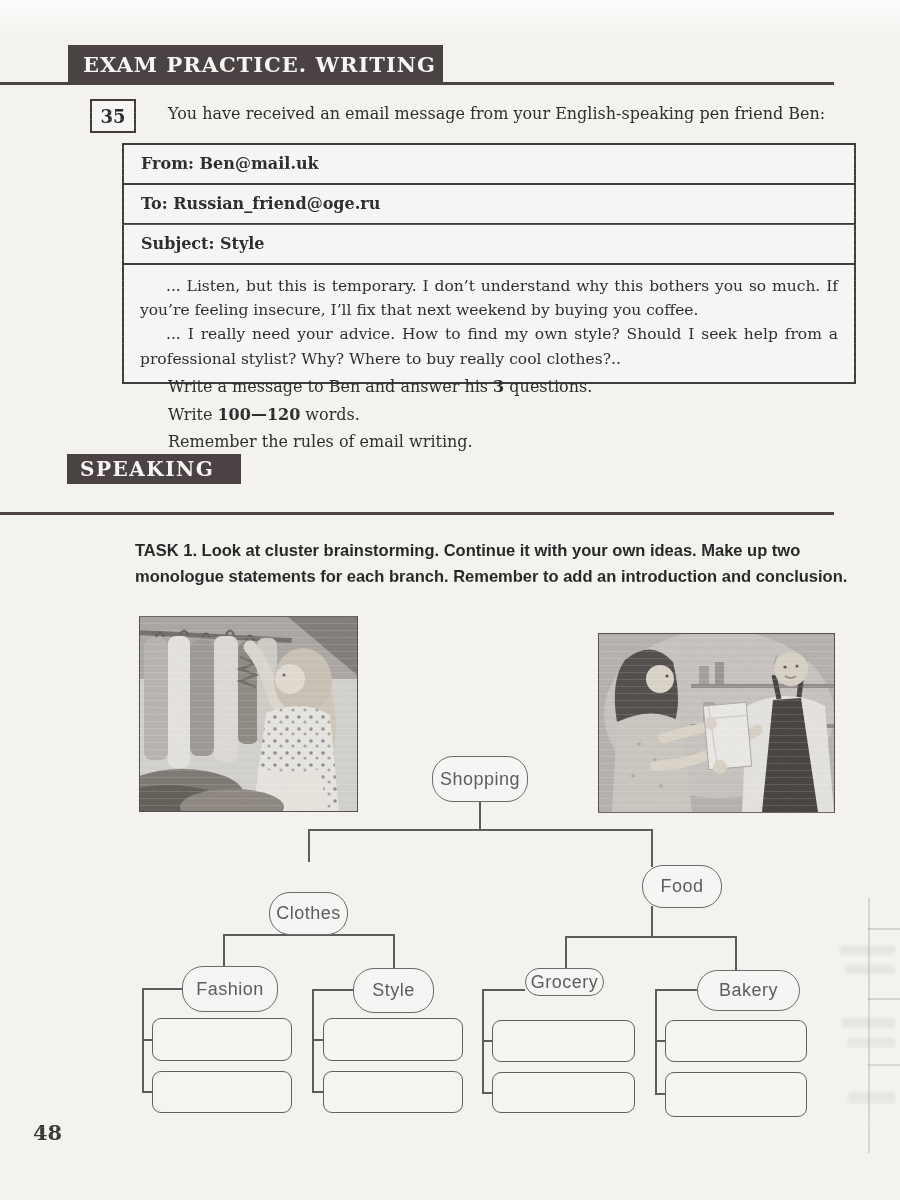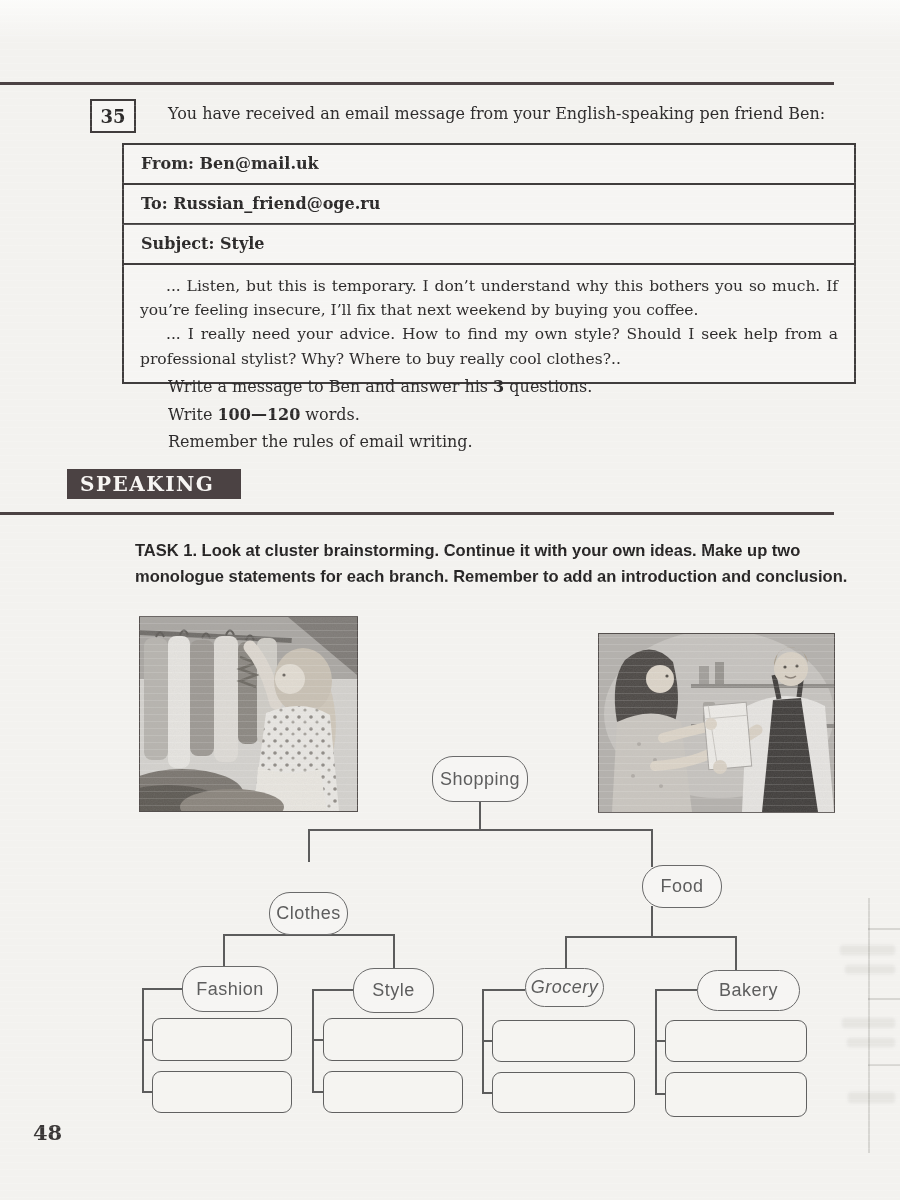--- a/index.html
+++ b/index.html
@@ -55,20 +55,23 @@
   .pagenum{position:absolute;left:33px;top:1120px;font-size:21px;font-weight:bold;color:#3a3737;}
   .bleed{position:absolute;background:rgba(120,114,108,0.22);filter:blur(0.4px);}
   .bleed-blob{position:absolute;background:rgba(120,114,108,0.10);filter:blur(1.5px);border-radius:3px;}
 </style>
 </head>
 <body>
 
 <div class="page">
 
   <div class="rule" style="top:82px;width:834px;"></div>
+  <div class="band" style="left:68px;top:45px;width:360px;height:39px;padding-left:15px;font-size:21px;">
+    <span>EXAM PRACTICE. WRITING</span>
+  </div>
 
   <div class="task-num">
     <span>35</span>
   </div>
   <div class="intro">You have received an email message from your English-speaking pen friend Ben:</div>
 
   <div class="email">
     <div class="email-row">From: Ben@mail.uk</div>
     <div class="email-row">To: Russian_friend@oge.ru</div>
     <div class="email-row">Subject: Style</div>
@@ -82,21 +85,21 @@
     <span>Write a message to Ben and answer his </span><b>3</b><span> questions.</span>
   </div>
   <div class="instr" style="top:405px;">
     <span>Write </span><b>100—120</b><span> words.</span>
   </div>
   <div class="instr" style="top:432px;">
     <span>Remember the rules of email writing.</span><b></b><span></span>
   </div>
 
   <div class="rule" style="top:512px;width:834px;"></div>
-  <div class="band" style="left:67px;top:469px;width:161px;height:30px;padding-left:13px;font-size:20px;letter-spacing:1.5px;align-items:center;">
+  <div class="band" style="left:67px;top:454px;width:161px;height:30px;padding-left:13px;font-size:20px;letter-spacing:1.5px;align-items:center;">
     <span>SPEAKING</span>
   </div>
 
   <div class="task1">TASK 1. Look at cluster brainstorming. Continue it with your own ideas. Make up two monologue statements for each branch. Remember to add an introduction and conclusion.</div>
 
   <div class="photo" style="left:139px;top:616px;width:219px;height:196px;">
     <svg width="217" height="194" viewBox="0 0 217 194">
       <defs>
         <filter id="grainL">
             <feTurbulence type="fractalNoise" baseFrequency="0.9" numOctaves="2" result="n"></feTurbulence>
@@ -220,21 +223,21 @@
   </div>
   <div class="nbox" style="left:642px;top:865px;width:80px;height:43px;">
     <span>Food</span>
   </div>
   <div class="nbox" style="left:182px;top:966px;width:96px;height:46px;">
     <span>Fashion</span>
   </div>
   <div class="nbox" style="left:353px;top:968px;width:81px;height:45px;">
     <span>Style</span>
   </div>
-  <div class="nbox" style="left:525px;top:968px;width:79px;height:39px;font-style:italic;">
+  <div class="nbox" style="left:525px;top:968px;width:79px;height:28px;">
     <span>Grocery</span>
   </div>
   <div class="nbox" style="left:697px;top:970px;width:103px;height:41px;">
     <span>Bakery</span>
   </div>
 
   <div class="ebox" style="left:152px;top:1018px;width:140px;height:43px;"></div>
   <div class="ebox" style="left:152px;top:1071px;width:140px;height:42px;"></div>
   <div class="ebox" style="left:323px;top:1018px;width:140px;height:43px;"></div>
   <div class="ebox" style="left:323px;top:1071px;width:140px;height:42px;"></div>

